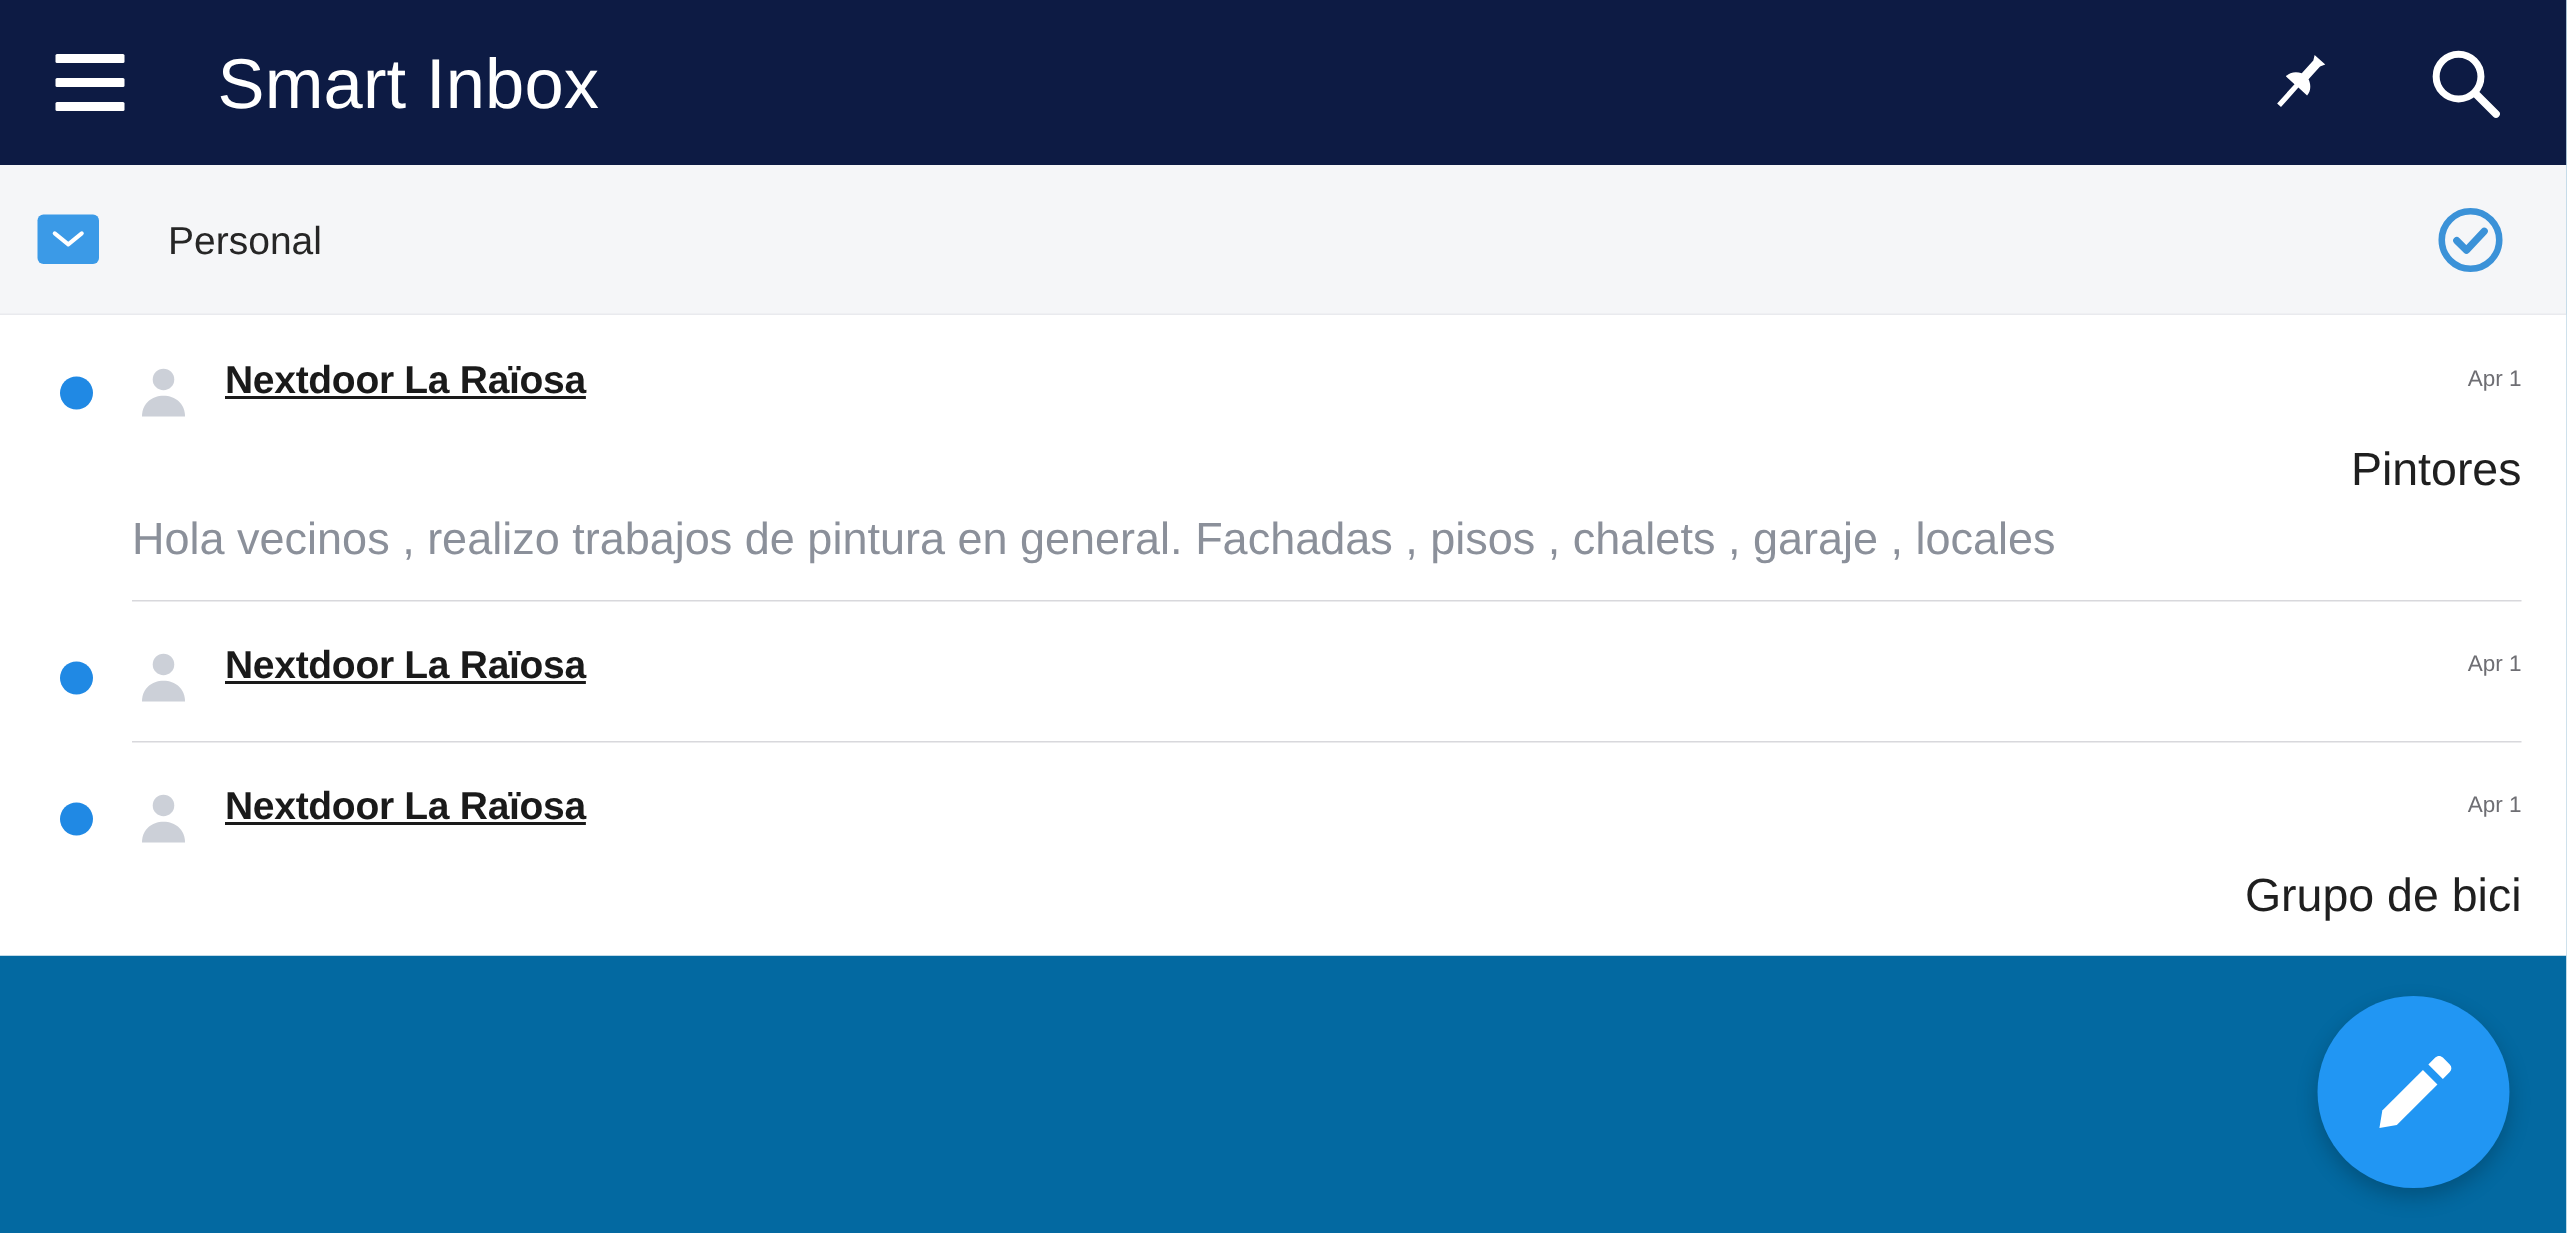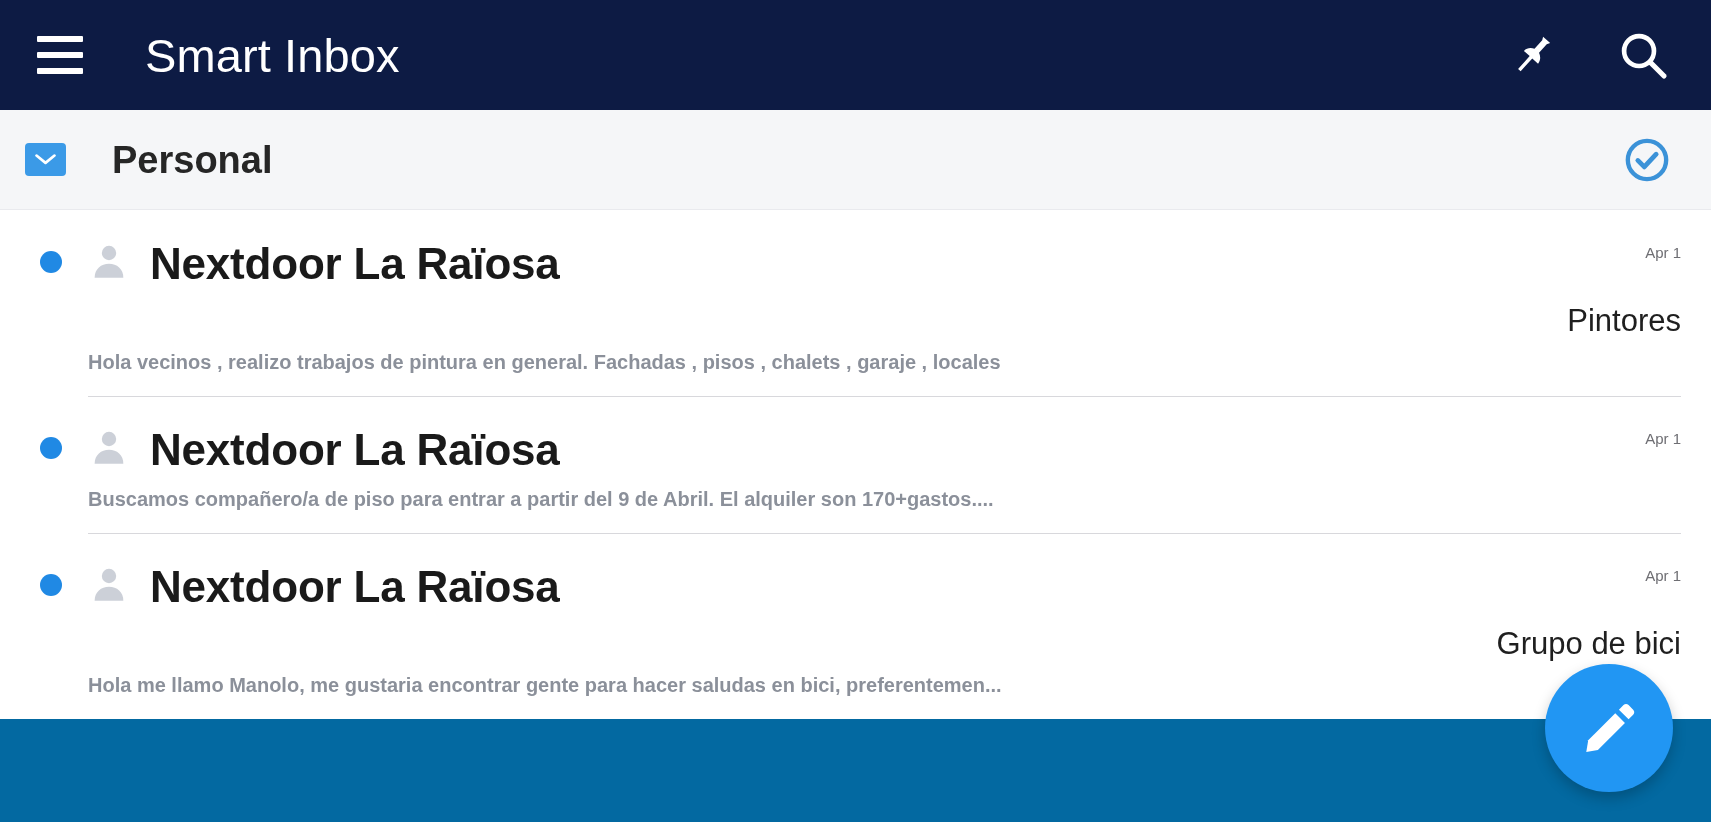--- a/index.html
+++ b/index.html
@@ -92,22 +92,22 @@
     border-radius: 4px;
     background: #3b9ae7;
     display: flex;
     align-items: center;
     justify-content: center;
     flex: 0 0 auto;
   }
 
   .account-name {
     margin-left: 46px;
-    font-size: 38px;
-    font-weight: 700;
+    font-size: 26px;
+    font-weight: 400;
     color: #262626;
     line-height: 1;
   }
 
   .account-check {
     margin-left: auto;
     width: 52px;
     height: 52px;
     display: flex;
     align-items: center;
@@ -165,26 +165,27 @@
 
   .avatar-icon {
     width: 42px;
     height: 42px;
     flex: 0 0 auto;
     margin-top: 2px;
   }
 
   .sender {
     margin-left: 20px;
-    font-size: 44px;
+    font-size: 26px;
     font-weight: 700;
     color: #1a1a1a;
     line-height: 1.18;
     white-space: nowrap;
     letter-spacing: -0.2px;
+    text-decoration: underline;
   }
 
   .row-date {
     margin-left: auto;
     padding-left: 24px;
     font-size: 15px;
     color: #6e6e73;
     white-space: nowrap;
     line-height: 1.2;
     padding-top: 6px;
@@ -196,22 +197,22 @@
     font-weight: 400;
     color: #1f1f1f;
     line-height: 1.2;
     white-space: nowrap;
     overflow: hidden;
     text-align: right;
   }
 
   .preview {
     margin-top: 11px;
-    font-size: 20px;
-    font-weight: 700;
+    font-size: 30px;
+    font-weight: 400;
     color: #8b909a;
     line-height: 1.2;
     white-space: nowrap;
     overflow: hidden;
     text-overflow: clip;
   }
 
   
   .fab {
     position: absolute;
@@ -309,39 +310,37 @@
       </div>
       <div class="row-main">
         <div class="row-top">
           <svg class="avatar-icon" viewBox="0 0 24 24" aria-hidden="true">
             <circle cx="12" cy="7.4" r="4.1" fill="#ccd0d8"></circle>
             <path d="M3.8 21.5 C3.8 16.6 7.5 13.6 12 13.6 C16.5 13.6 20.2 16.6 20.2 21.5 Z" fill="#ccd0d8"></path>
           </svg>
           <div class="sender">Nextdoor La Raïosa</div>
           <div class="row-date">Apr 1</div>
         </div>
-        <div class="preview">Buscamos compañero/a de piso para entrar a partir del 9 de Abril. El alquiler son 170+gastos....</div>
       </div>
     </div>
 
     <div class="row">
       <div class="row-left">
         <div class="unread-dot"></div>
       </div>
       <div class="row-main">
         <div class="row-top">
           <svg class="avatar-icon" viewBox="0 0 24 24" aria-hidden="true">
             <circle cx="12" cy="7.4" r="4.1" fill="#ccd0d8"></circle>
             <path d="M3.8 21.5 C3.8 16.6 7.5 13.6 12 13.6 C16.5 13.6 20.2 16.6 20.2 21.5 Z" fill="#ccd0d8"></path>
           </svg>
           <div class="sender">Nextdoor La Raïosa</div>
           <div class="row-date">Apr 1</div>
         </div>
         <div class="subject">Grupo de bici</div>
-        <div class="preview">Hola me llamo Manolo, me gustaria encontrar gente para hacer saludas en bici, preferentemen...</div>
       </div>
     </div>
 
   </div>
 
   <button class="fab">
     <svg width="58" height="58" viewBox="0 0 24 24" aria-hidden="true">
       <path d="M3.4 17.1 L14.6 5.9 L18.6 9.9 L7.4 21.1 L2.6 21.9 Z" fill="#ffffff"></path>
       <path d="M16.1 4.4 L18.0 2.5 C18.6 1.9 19.5 1.9 20.1 2.5 L22.0 4.4 C22.6 5.0 22.6 5.9 22.0 6.5 L20.1 8.4 Z" fill="#ffffff"></path>
     </svg>

